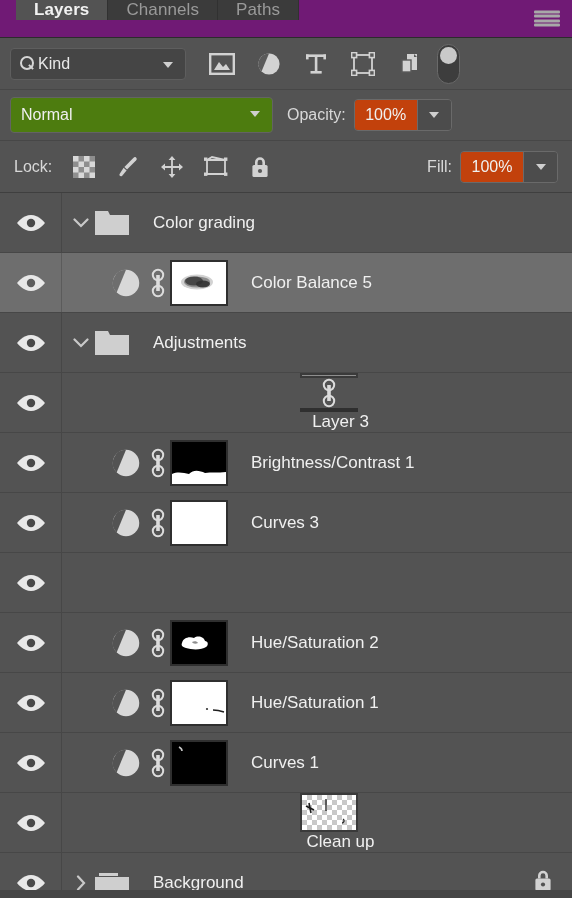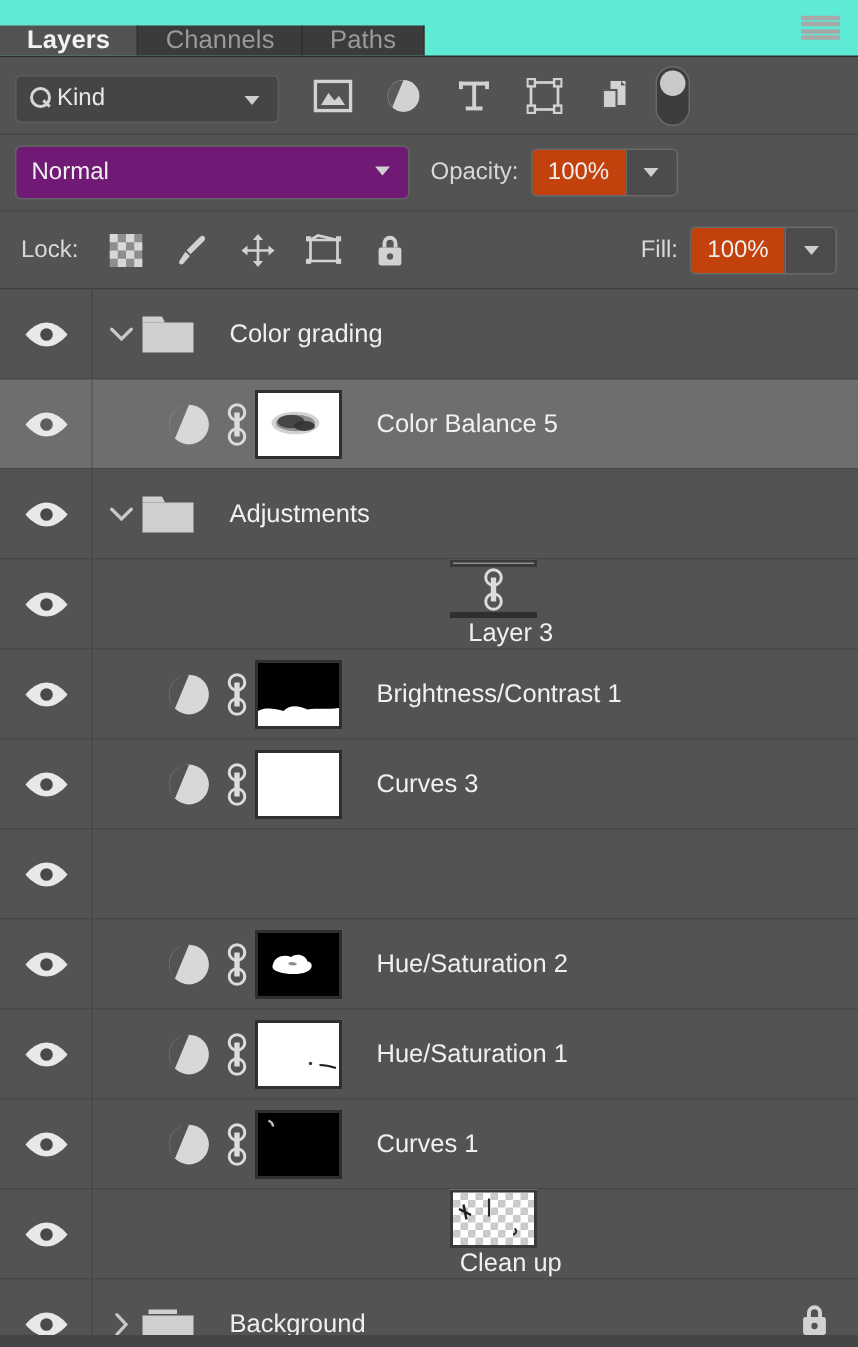--- a/index.html
+++ b/index.html
@@ -7,41 +7,42 @@
     width: 572px; height: 898px;
     background: #535353;
     font-family: "Liberation Sans", sans-serif;
     overflow: hidden;
     -webkit-font-smoothing: antialiased;
   }
   .panel { width: 572px; height: 898px; background: #535353; display: flex; flex-direction: column; position: relative; }
 
   
   .tabbar {
-    height: 38px; background: #5eead4; display: flex; align-items: flex-end;
+    height: 38px; background: #701a75; display: flex; align-items: flex-start;
     position: relative; flex: 0 0 38px;
     border-bottom: 1px solid #2c2c2c;
+    padding-left: 16px;
   }
   .tab {
     display: flex; align-items: center; padding: 0 18px;
     font-size: 17px; color: #9a9a9a; letter-spacing: .1px;
     border-right: 1px solid #313131; background: #3b3b3b;
   }
   .tab.active { background: #535353; color: #f2f2f2; font-weight: bold; }
   .tabfill { flex: 1; border-right: none; }
   .hamburger {
     position: absolute; right: 12px; top: 50%; transform: translateY(-50%);
     width: 26px; height: 17px; display: flex; flex-direction: column; justify-content: space-between;
   }
   .hamburger i { display: block; height: 3px; background: #a8a8a8; border-radius: 1px; }
 
   
   .filterrow {
-    height: 52px; flex: 0 0 52px; display: flex; 
-    padding: 12px 10px; background: #535353; border-bottom: 1px solid #474747;
+    height: 52px; flex: 0 0 52px; display: flex; align-items: center;
+    padding: 0 10px; background: #535353; border-bottom: 1px solid #474747;
   }
   .kindsel {
     width: 176px; height: 32px; background: #454545; border: 1px solid #5e5e5e;
     border-radius: 4px; display: flex; align-items: center; padding: 0 8px; position: relative;
   }
   .kindsel .magn { width: 16px; height: 16px; position: relative; margin-right: 3px; flex: 0 0 16px; }
   .kindsel .magn::before {
     content: ""; position: absolute; left: 1px; top: 0px; width: 10px; height: 10px;
     border: 2px solid #d6d6d6; border-radius: 50%;
   }
@@ -67,21 +68,21 @@
     position: absolute; top: 2px; left: 2px; width: 17px; height: 17px; border-radius: 50%;
     background: #c9c9c9;
   }
 
   
   .blendrow {
     height: 51px; flex: 0 0 51px; display: flex; align-items: center;
     padding: 0 10px; background: #535353; border-bottom: 1px solid #474747;
   }
   .blendsel {
-    width: 263px; height: 36px; background: #701a75; border: 1px solid #636363;
+    width: 263px; height: 36px; background: #4d7c0f; border: 1px solid #636363;
     border-radius: 4px; display: flex; align-items: center; padding: 0 10px; position: relative;
   }
   .blendsel .blendlabel { font-size: 16px; color: #efefef; }
   .blendsel .chev { position: absolute; right: 12px; top: 13px; }
   .fieldlabel { font-size: 16px; color: #d8d8d8; margin-left: 14px; margin-right: 8px; white-space: nowrap; }
   .numfield {
     display: flex; align-items: stretch; height: 32px; border: 1px solid #6a6a6a; border-radius: 4px; overflow: hidden;
   }
   .numfield .val {
     width: 62px; background: #c2410c; display: flex; align-items: center; justify-content: center;

